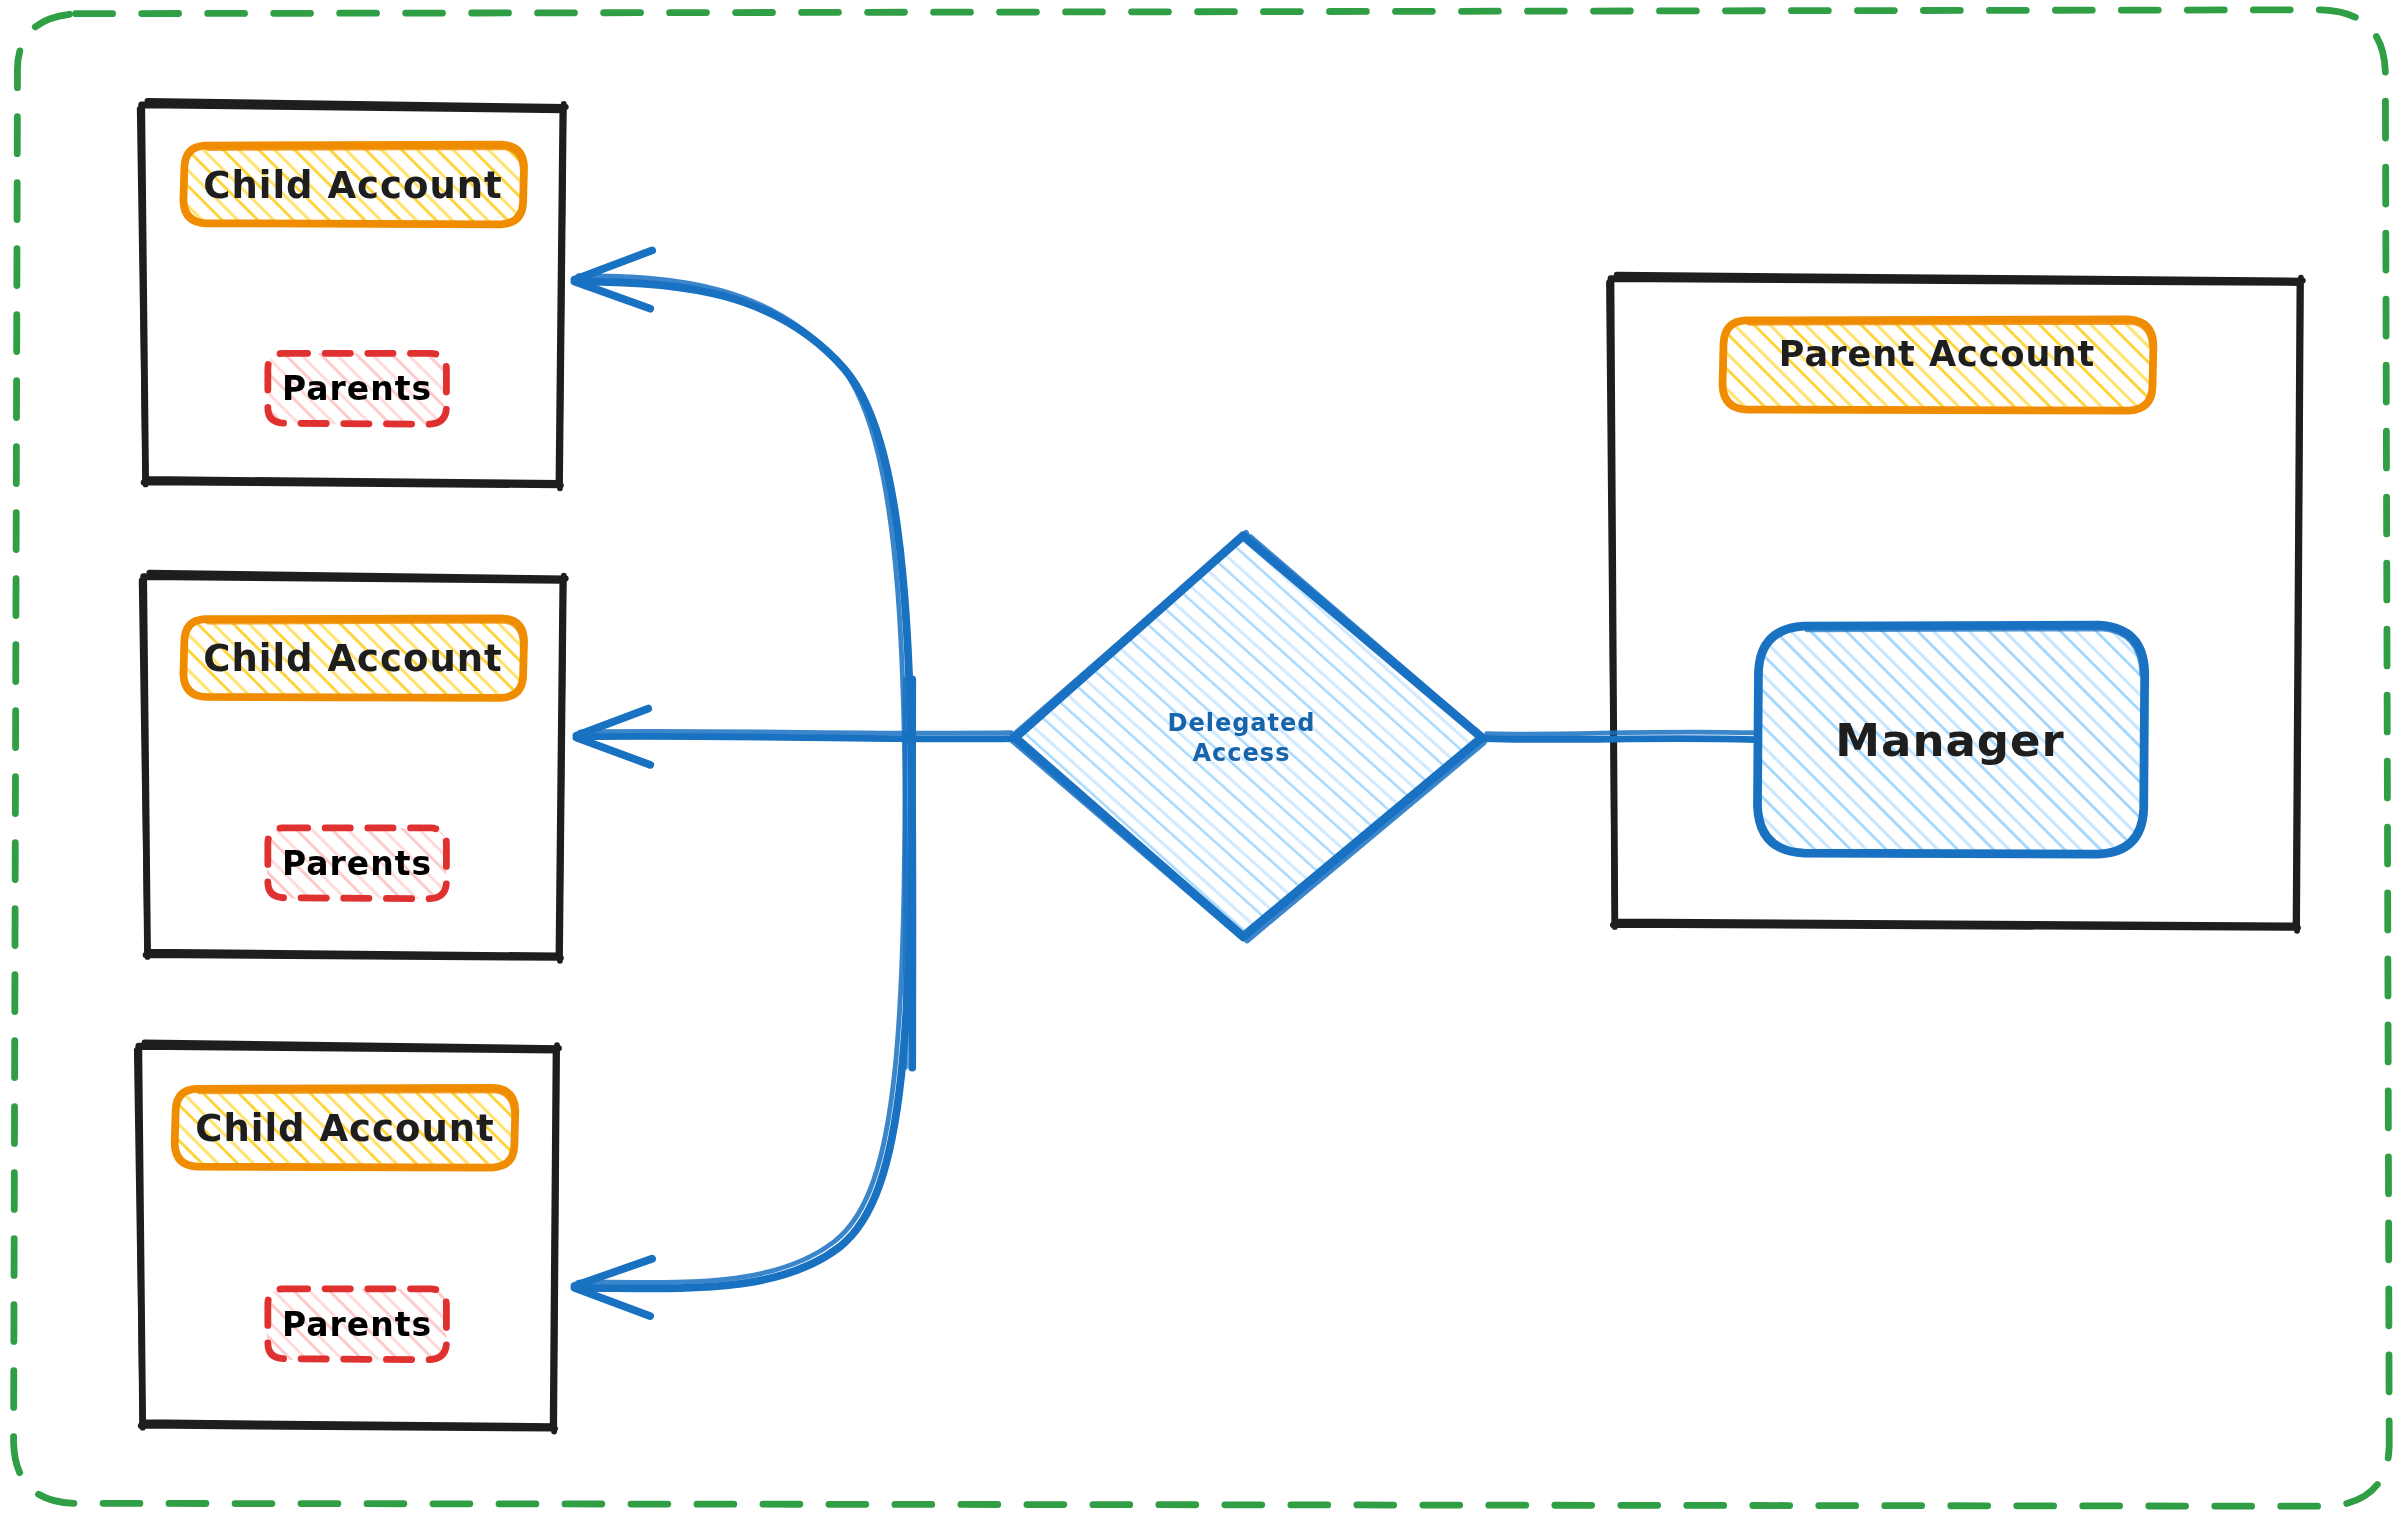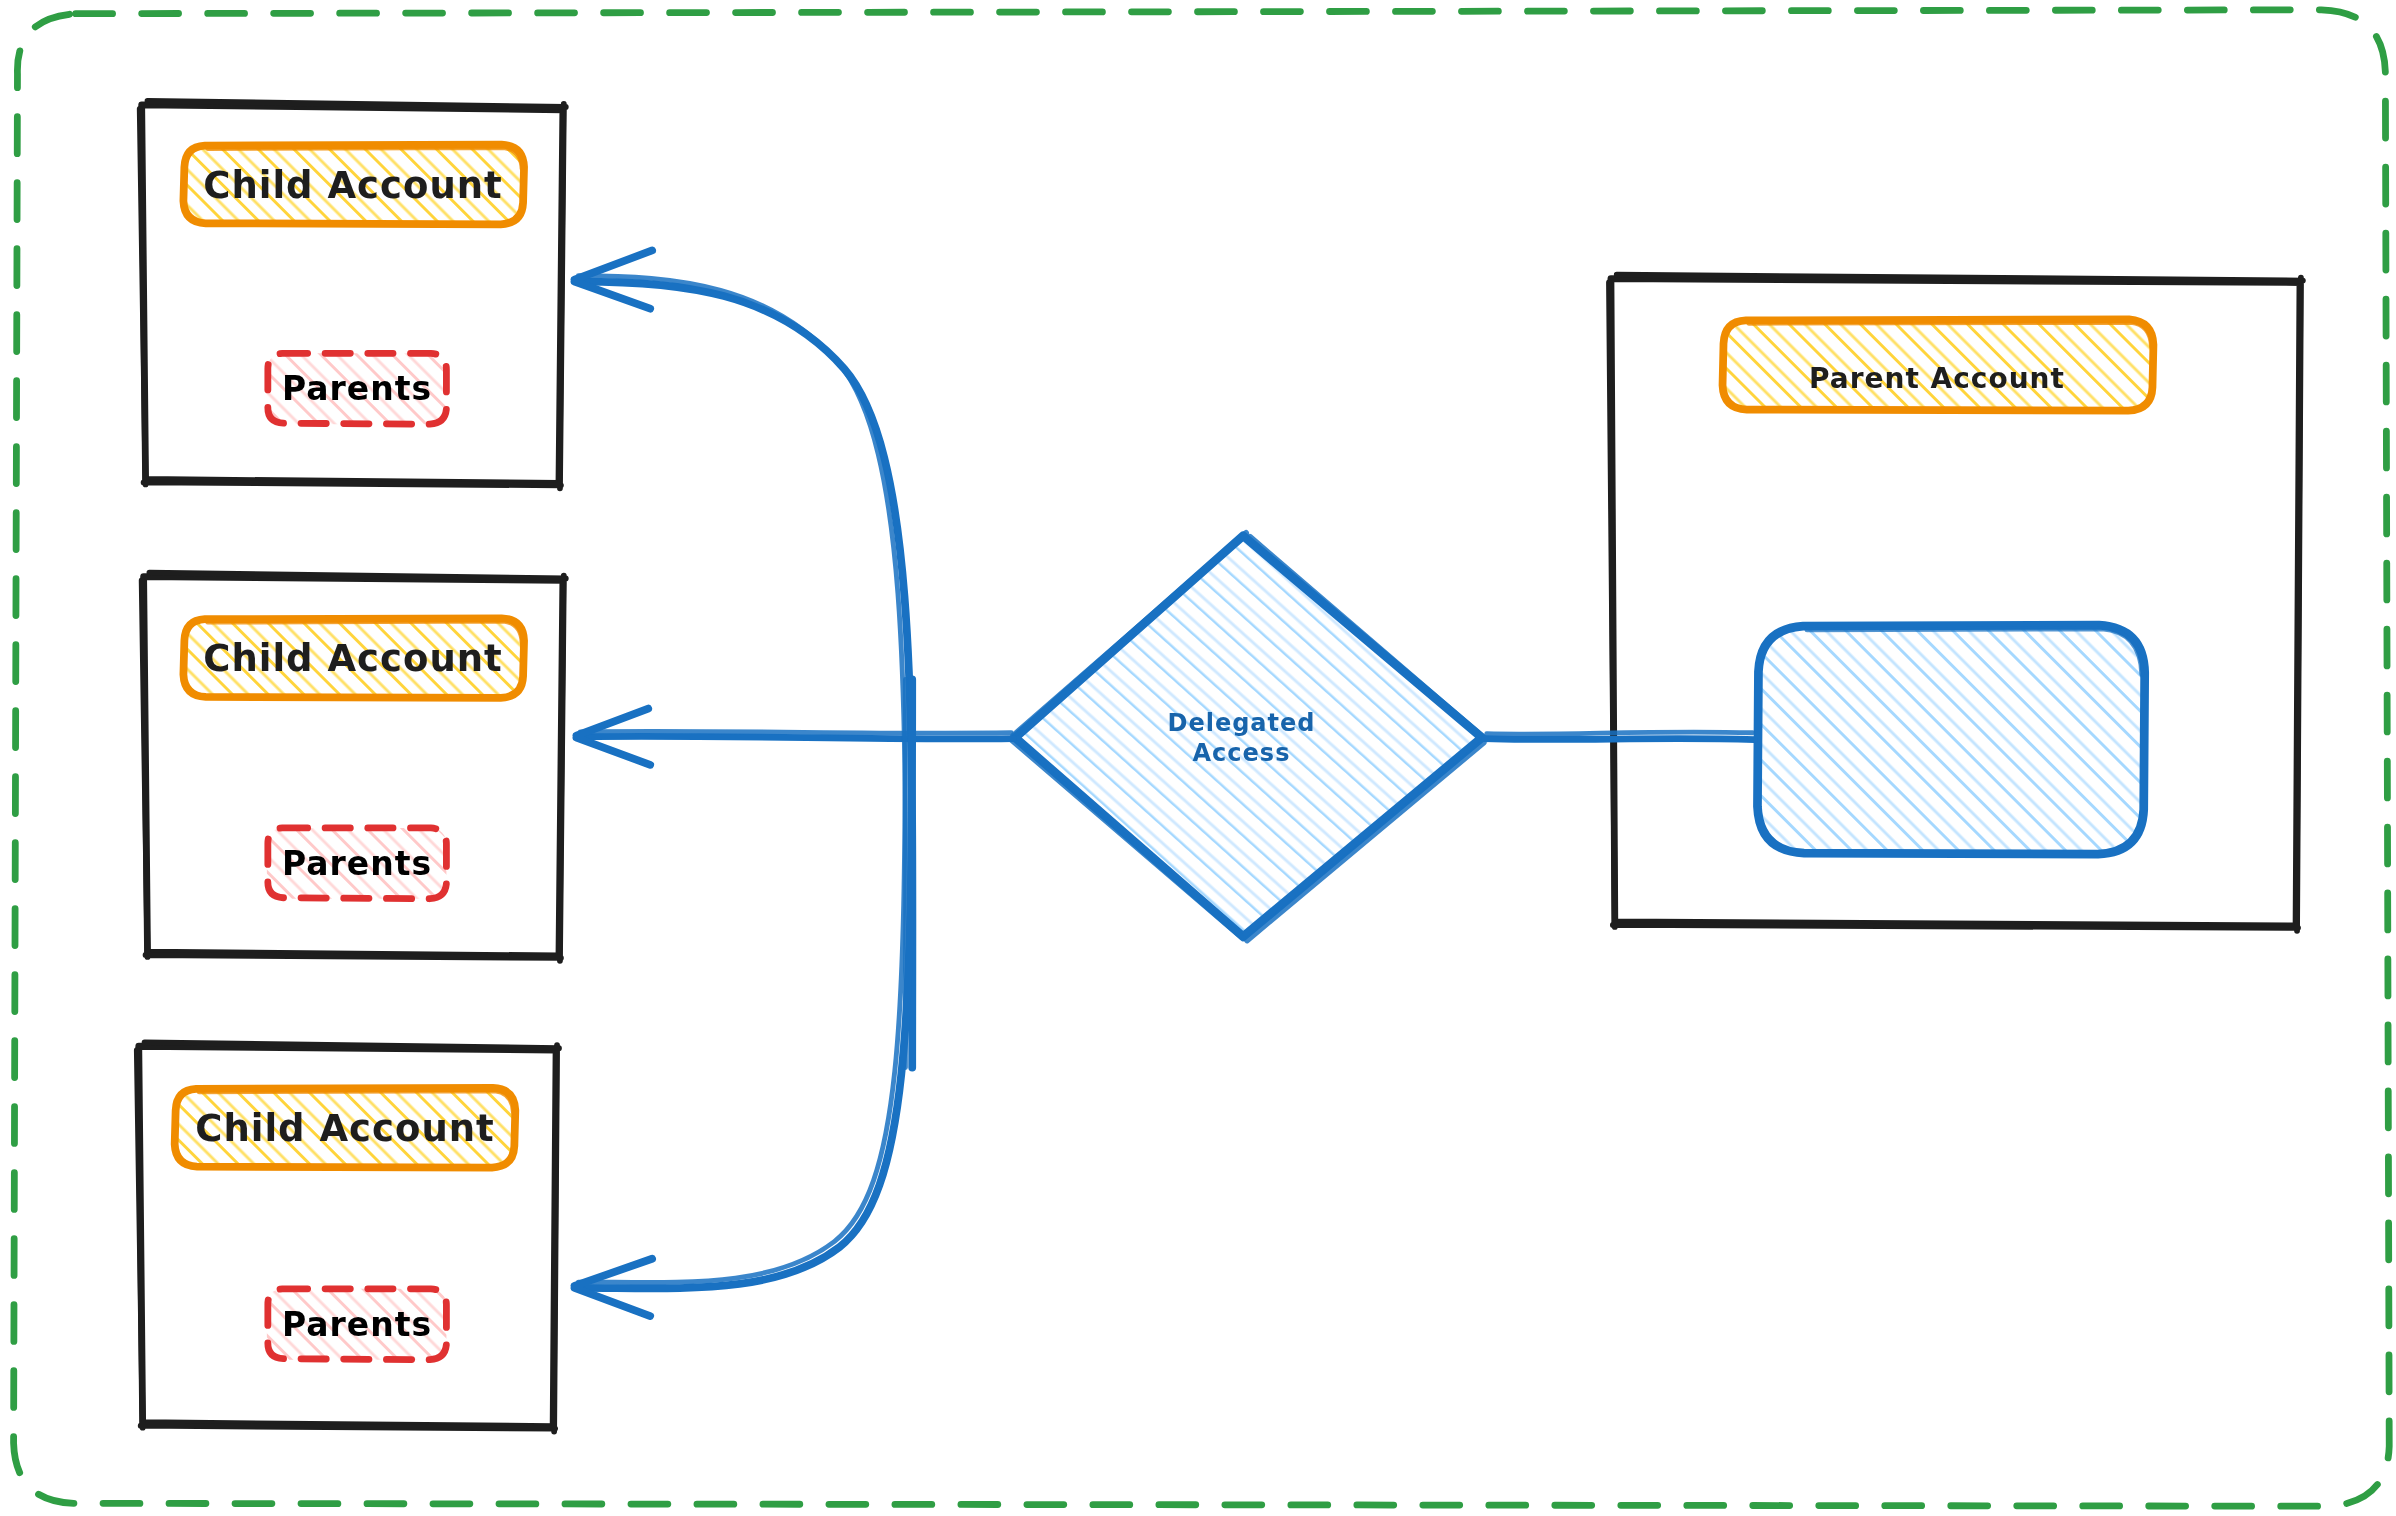--- a/index.html
+++ b/index.html
@@ -142,19 +142,20 @@
 
 <div class="lbl lbl-dark" style="left:183px;top:146px;width:340px;height:78px;font-size:37px;">Child Account</div>
 <div class="lbl lbl-red" style="left:267px;top:353px;width:180px;height:71px;font-size:33px;">Parents</div>
 
 <div class="lbl lbl-dark" style="left:183px;top:619px;width:340px;height:78px;font-size:37px;">Child Account</div>
 <div class="lbl lbl-red" style="left:267px;top:828px;width:180px;height:71px;font-size:33px;">Parents</div>
 
 <div class="lbl lbl-dark" style="left:175px;top:1089px;width:340px;height:78px;font-size:37px;">Child Account</div>
 <div class="lbl lbl-red" style="left:267px;top:1289px;width:180px;height:71px;font-size:33px;">Parents</div>
 
-<div class="lbl lbl-dark" style="left:1722px;top:333px;width:430px;height:91px;font-size:28px;">Parent Account</div>
+<div class="lbl lbl-dark" style="left:1722px;top:308px;width:430px;height:91px;font-size:35px;">Parent Account</div>
+<div class="lbl lbl-dark" style="left:1756px;top:626px;width:388px;height:228px;font-size:45px;">Manager</div>
 
 <div class="lbl lbl-blue" style="left:1067px;top:670px;width:349px;height:136px;font-size:24px;line-height:1.25;">Delegated
 Access</div>
 
 </div>
 
 
 </body></html>

